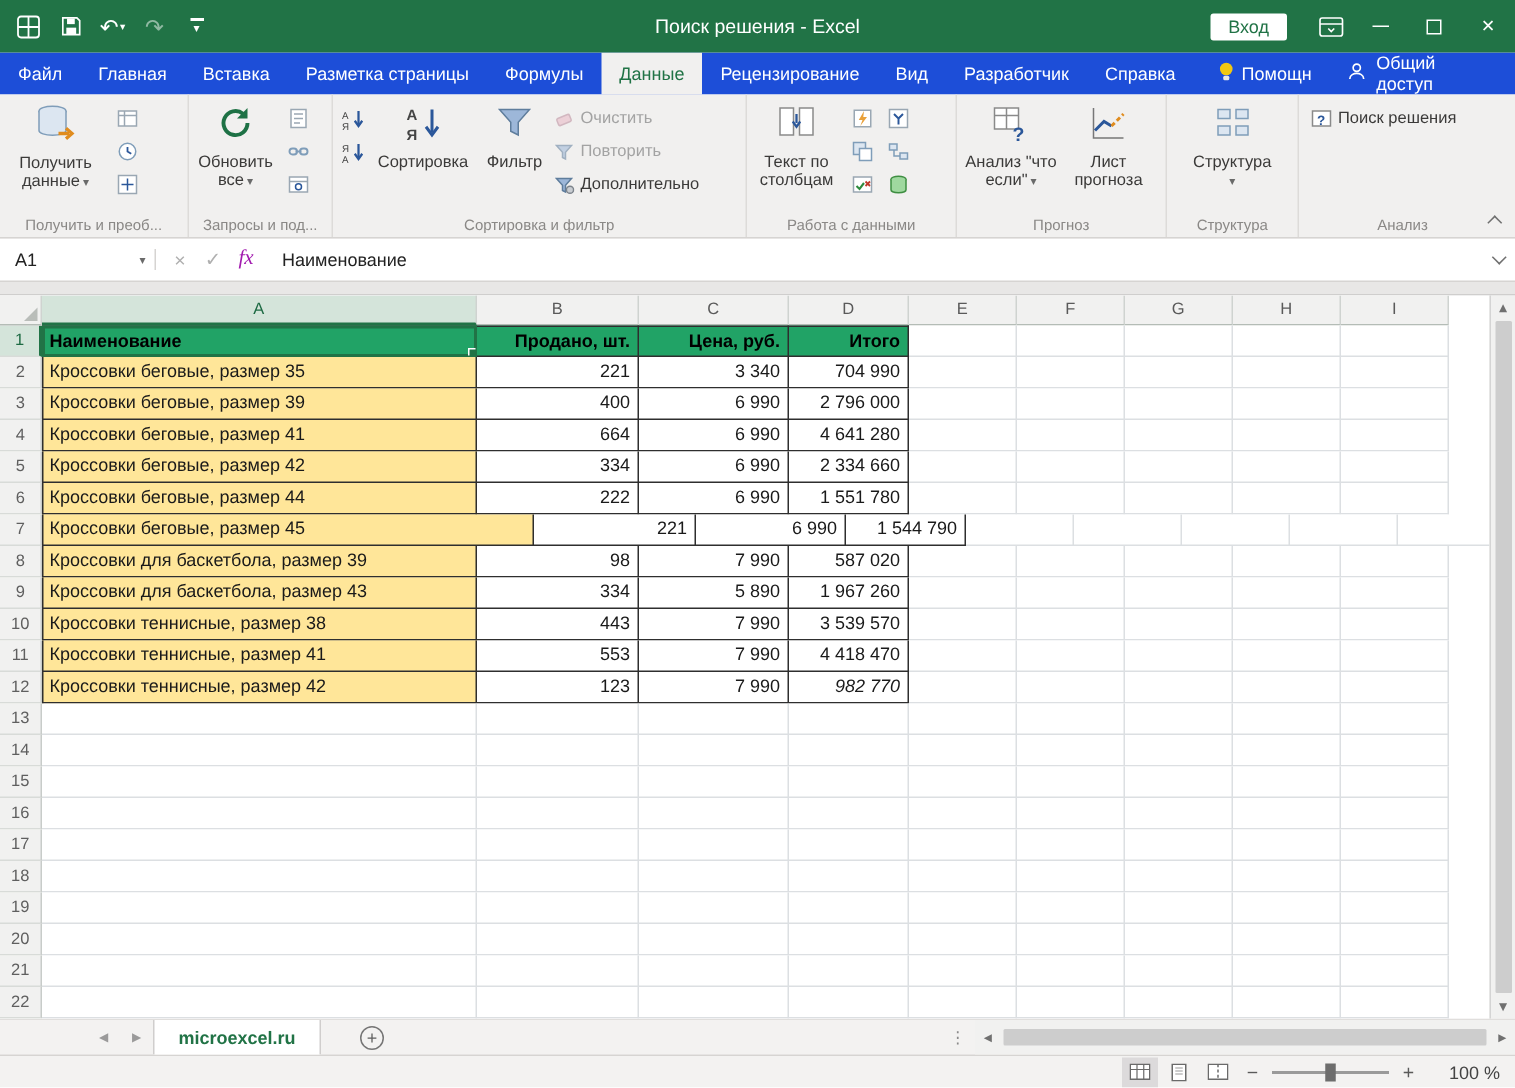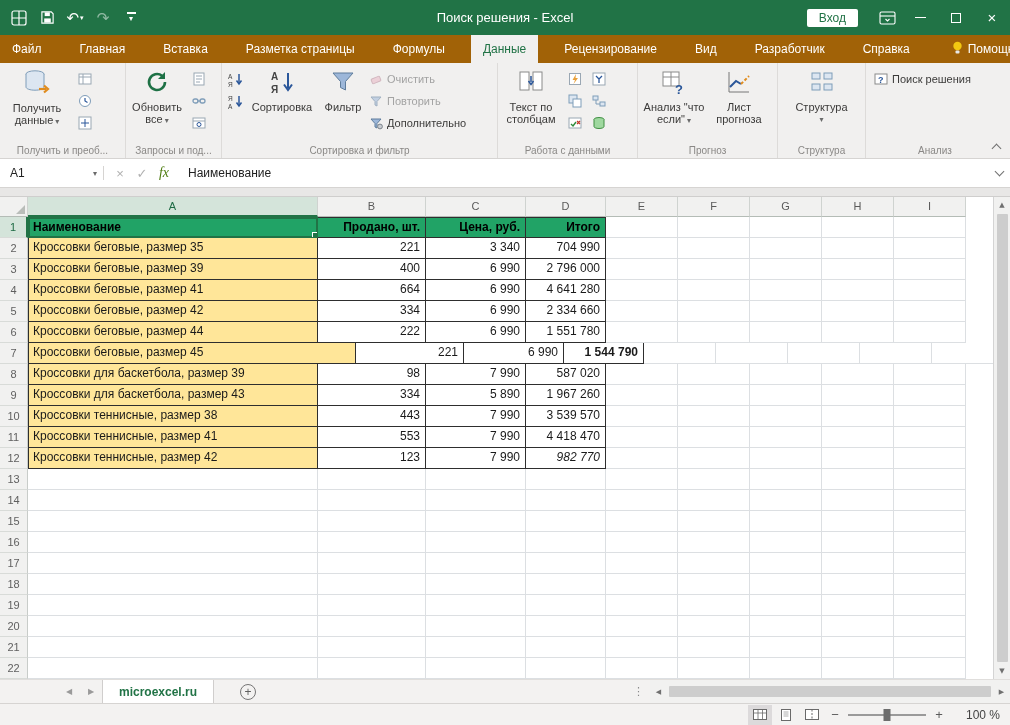--- a/index.html
+++ b/index.html
@@ -18,21 +18,21 @@
   .custom .arr{font-size:8px;}
   .wtitle{position:absolute;left:50%;transform:translateX(-50%);font-size:13px;color:#fff;white-space:nowrap;}
   .winctl{margin-left:auto;display:flex;align-items:center;}
   .signin{background:#fff;color:#217346;font-size:12px;padding:2px 12px;border-radius:2px;margin-right:14px;}
   .ribopts{width:30px;display:flex;justify-content:center;}
   .wc{width:36px;height:35px;display:flex;align-items:center;justify-content:center;font-size:15px;}
   .maxbox{width:10px;height:10px;border:1px solid #fff;display:inline-block;}
   .minbar{width:11px;height:1.5px;background:#fff;display:inline-block;}
 
   
-  .tabbar{height:28px;background:#a16207;display:flex;align-items:stretch;gap:14px;}
+  .tabbar{height:28px;background:#1d4ed8;display:flex;align-items:stretch;}
   .tab{padding:0 12px;display:flex;align-items:center;font-size:12px;color:#fff;white-space:nowrap;}
   .tab.active{background:#f1f0ef;color:#217346;}
   .assistant{display:flex;align-items:center;gap:5px;color:#fff;font-size:12px;padding:0 10px;margin-left:6px;}
   .share{margin-left:auto;display:flex;align-items:center;gap:6px;color:#fff;font-size:12px;padding:0 14px;}
 
   
   .ribbon{height:96px;background:#f1f0ef;border-bottom:1px solid #d6d4d2;display:flex;position:relative;}
   .rgroup{position:relative;border-right:1px solid #dddbd9;padding:3px 2px 14px;flex:none;}
   .glabel{position:absolute;left:0;right:0;bottom:2px;text-align:center;font-size:10px;color:#8a8886;white-space:nowrap;overflow:hidden;}
   .gbody{display:flex;align-items:flex-start;gap:2px;height:100%;}
@@ -50,21 +50,21 @@
   .si{display:block;}
   .collapse-chev{position:absolute;right:10px;bottom:6px;width:7px;height:7px;
     border-left:1.5px solid #707070;border-top:1.5px solid #707070;transform:rotate(45deg);}
 
   
   .fbar{height:29px;background:#fff;border-bottom:1px solid #d6d4d2;display:flex;align-items:center;}
   .namebox{width:104px;display:flex;align-items:center;border-right:1px solid #d6d4d2;}
   .namebox .nbval{flex:1;padding-left:10px;font-size:12px;color:#222;}
   .namebox .nbdd{font-size:8px;color:#6a6a6a;padding-right:6px;}
   .fb-btn{width:22px;display:flex;align-items:center;justify-content:center;font-size:13px;color:#b0b0b0;}
-  .fb-btn.fx{color:#4d7c0f;font-family:"Liberation Serif",serif;font-style:italic;font-size:14px;}
+  .fb-btn.fx{color:#a21caf;font-family:"Liberation Serif",serif;font-style:italic;font-size:14px;}
   .fb-sep{width:1px;background:#e2e0de;margin:4px 2px;}
   .fb-input{flex:1;display:flex;align-items:center;padding-left:8px;font-size:12px;color:#222;}
   .fb-expand{width:22px;display:flex;align-items:center;justify-content:center;}
   .chevdown{width:7px;height:7px;border-right:1.5px solid #707070;border-bottom:1.5px solid #707070;transform:rotate(45deg);margin-top:-3px;}
   .gapstrip{height:9px;background:#e8e7e6;border-bottom:1px solid #cfcecd;}
 
   
   .gridwrap{display:flex;height:482px;}
   .gridmain{flex:1;overflow:hidden;background:#fff;}
   .chrow{display:flex;height:20px;}
@@ -560,21 +560,21 @@
           <div class="cell" style="width: 72px;"></div>
           <div class="cell" style="width: 72px;"></div>
           <div class="cell" style="width: 72px;"></div>
           <div class="cell" style="width: 72px;"></div>
         </div>
         <div class="grow">
           <div class="rowh">7</div>
           <div class="cell tcell cname lb" style="width: 328px;">Кроссовки беговые, размер 45</div>
           <div class="cell tcell num" style="width: 108px;">221</div>
           <div class="cell tcell num" style="width: 100px;">6 990</div>
-          <div class="cell tcell num" style="width: 80px; font-weight: bold;">1 544 790</div>
+          <div class="cell tcell num" style="width: 80px;">1 544 790</div>
           <div class="cell" style="width: 72px;"></div>
           <div class="cell" style="width: 72px;"></div>
           <div class="cell" style="width: 72px;"></div>
           <div class="cell" style="width: 72px;"></div>
           <div class="cell" style="width: 72px;"></div>
         </div>
         <div class="grow">
           <div class="rowh">8</div>
           <div class="cell tcell cname lb" style="width: 290px;">Кроссовки для баскетбола, размер 39</div>
           <div class="cell tcell num" style="width: 108px;">98</div>

